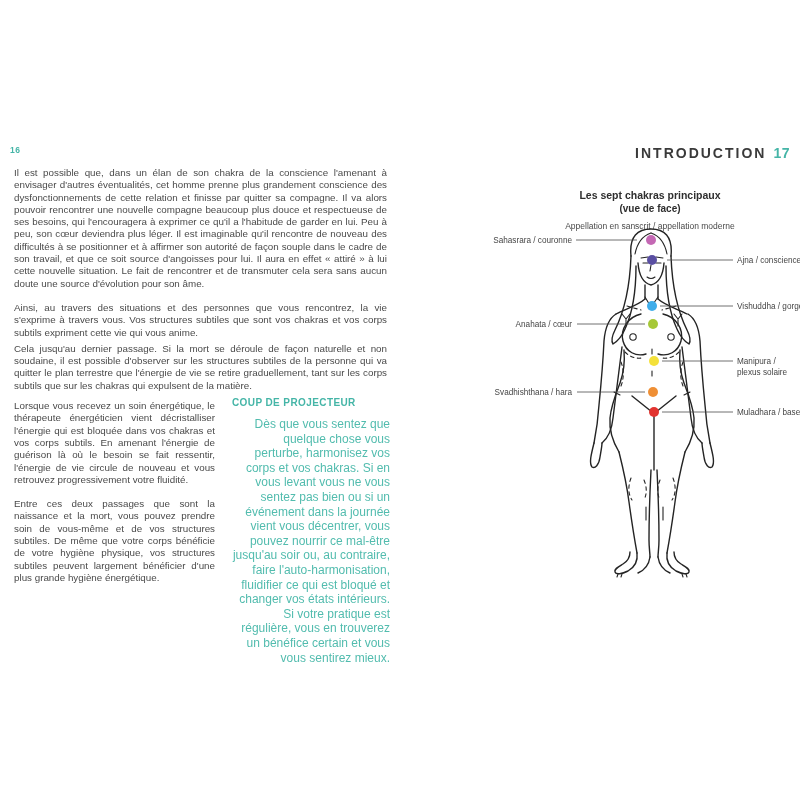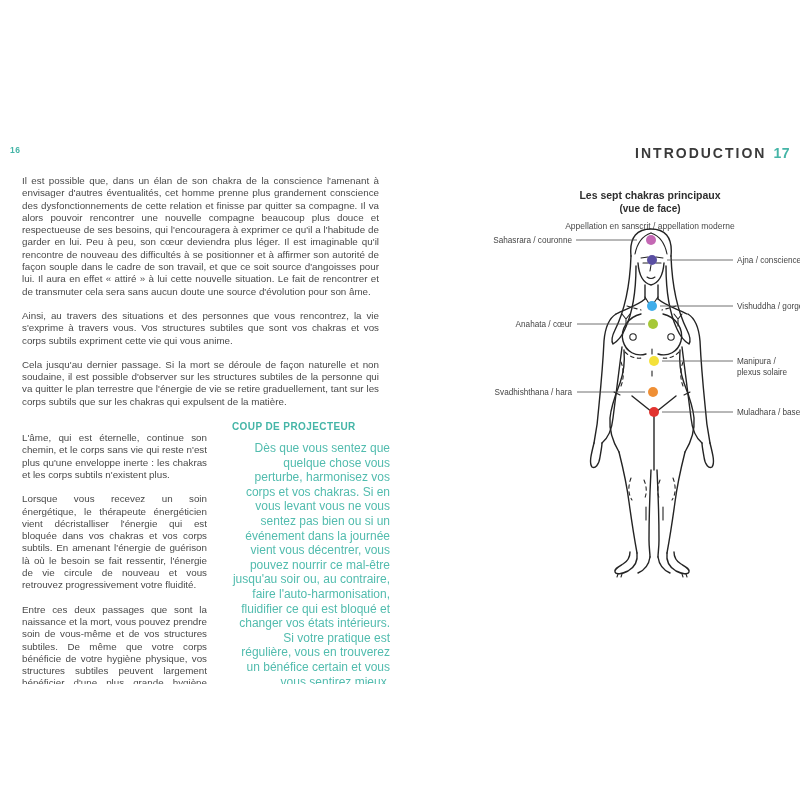--- a/index.html
+++ b/index.html
@@ -7,21 +7,21 @@
     position:relative;width:800px;height:684px;background:#ffffff;
     font-family:"Liberation Sans", sans-serif;color:#474747;overflow:hidden;
   }
   
   .folio-left{
     position:absolute;left:10px;top:145px;
     font-size:8.5px;font-weight:bold;color:#45b5a7;letter-spacing:.5px;
   }
   .left-text{position:absolute;left:10px;top:163px;width:381px;}
   .body-p{
-    margin:12px;font-size:9.8px;line-height:12.3px;text-align:justify;color:#4a4a4a;
+    margin:4px;font-size:9.8px;line-height:12.3px;text-align:justify;color:#4a4a4a;
   }
   .gap-top{margin-top:12px;}
   .two-col{display:flex;align-items:flex-start;}
   .narrow-col{width:209px;flex:0 0 209px;}
   .callout{margin-left:13px;width:158px;}
   .callout-title{
     font-size:10px;font-weight:bold;color:#45b5a7;letter-spacing:.4px;
     margin:1px 0 9px 0;
   }
   .callout-body{
@@ -51,21 +51,20 @@
 
   <div class="folio-left">16</div>
 
   <div class="left-text">
     <p class="body-p">Il est possible que, dans un élan de son chakra de la conscience l'amenant à envisager d'autres éventualités, cet homme prenne plus grandement conscience des dysfonctionnements de cette relation et finisse par quitter sa compagne. Il va alors pouvoir rencontrer une nouvelle compagne beaucoup plus douce et respectueuse de ses besoins, qui l'encouragera à exprimer ce qu'il a l'habitude de garder en lui. Peu à peu, son cœur deviendra plus léger. Il est imaginable qu'il rencontre de nouveau des difficultés à se positionner et à affirmer son autorité de façon souple dans le cadre de son travail, et que ce soit source d'angoisses pour lui. Il aura en effet « attiré » à lui cette nouvelle situation. Le fait de rencontrer et de transmuter cela sera sans aucun doute une source d'évolution pour son âme.</p>
     <p class="body-p gap-top">Ainsi, au travers des situations et des personnes que vous rencontrez, la vie s'exprime à travers vous. Vos structures subtiles que sont vos chakras et vos corps subtils expriment cette vie qui vous anime.</p>
     <p class="body-p">Cela jusqu'au dernier passage. Si la mort se déroule de façon naturelle et non soudaine, il est possible d'observer sur les structures subtiles de la personne qui va quitter le plan terrestre que l'énergie de vie se retire graduellement, tant sur les corps subtils que sur les chakras qui expulsent de la matière.</p>
 
     <div class="two-col">
       <div class="narrow-col">
-        <p class="body-p">L'âme, qui est éternelle, continue son chemin, et le corps sans vie qui reste n'est plus qu'une enveloppe inerte : les chakras et les corps subtils n'existent plus.</p>
         <p class="body-p">Lorsque vous recevez un soin énergétique, le thérapeute énergéticien vient décristalliser l'énergie qui est bloquée dans vos chakras et vos corps subtils. En amenant l'énergie de guérison là où le besoin se fait ressentir, l'énergie de vie circule de nouveau et vous retrouvez progressivement votre fluidité.</p>
         <p class="body-p gap-top">Entre ces deux passages que sont la naissance et la mort, vous pouvez prendre soin de vous-même et de vos structures subtiles. De même que votre corps bénéficie de votre hygiène physique, vos structures subtiles peuvent largement bénéficier d'une plus grande hygiène énergétique.</p>
       </div>
       <aside class="callout">
         <div class="callout-title">COUP DE PROJECTEUR</div>
         <div class="callout-body">Dès que vous sentez que quelque chose vous perturbe, harmonisez vos corps et vos chakras. Si en vous levant vous ne vous sentez pas bien ou si un événement dans la journée vient vous décentrer, vous pouvez nourrir ce mal-être jusqu'au soir ou, au contraire, faire l'auto-harmonisation, fluidifier ce qui est bloqué et changer vos états intérieurs. Si votre pratique est régulière, vous en trouverez un bénéfice certain et vous vous sentirez mieux.</div>
       </aside>
     </div>
   </div>
 

